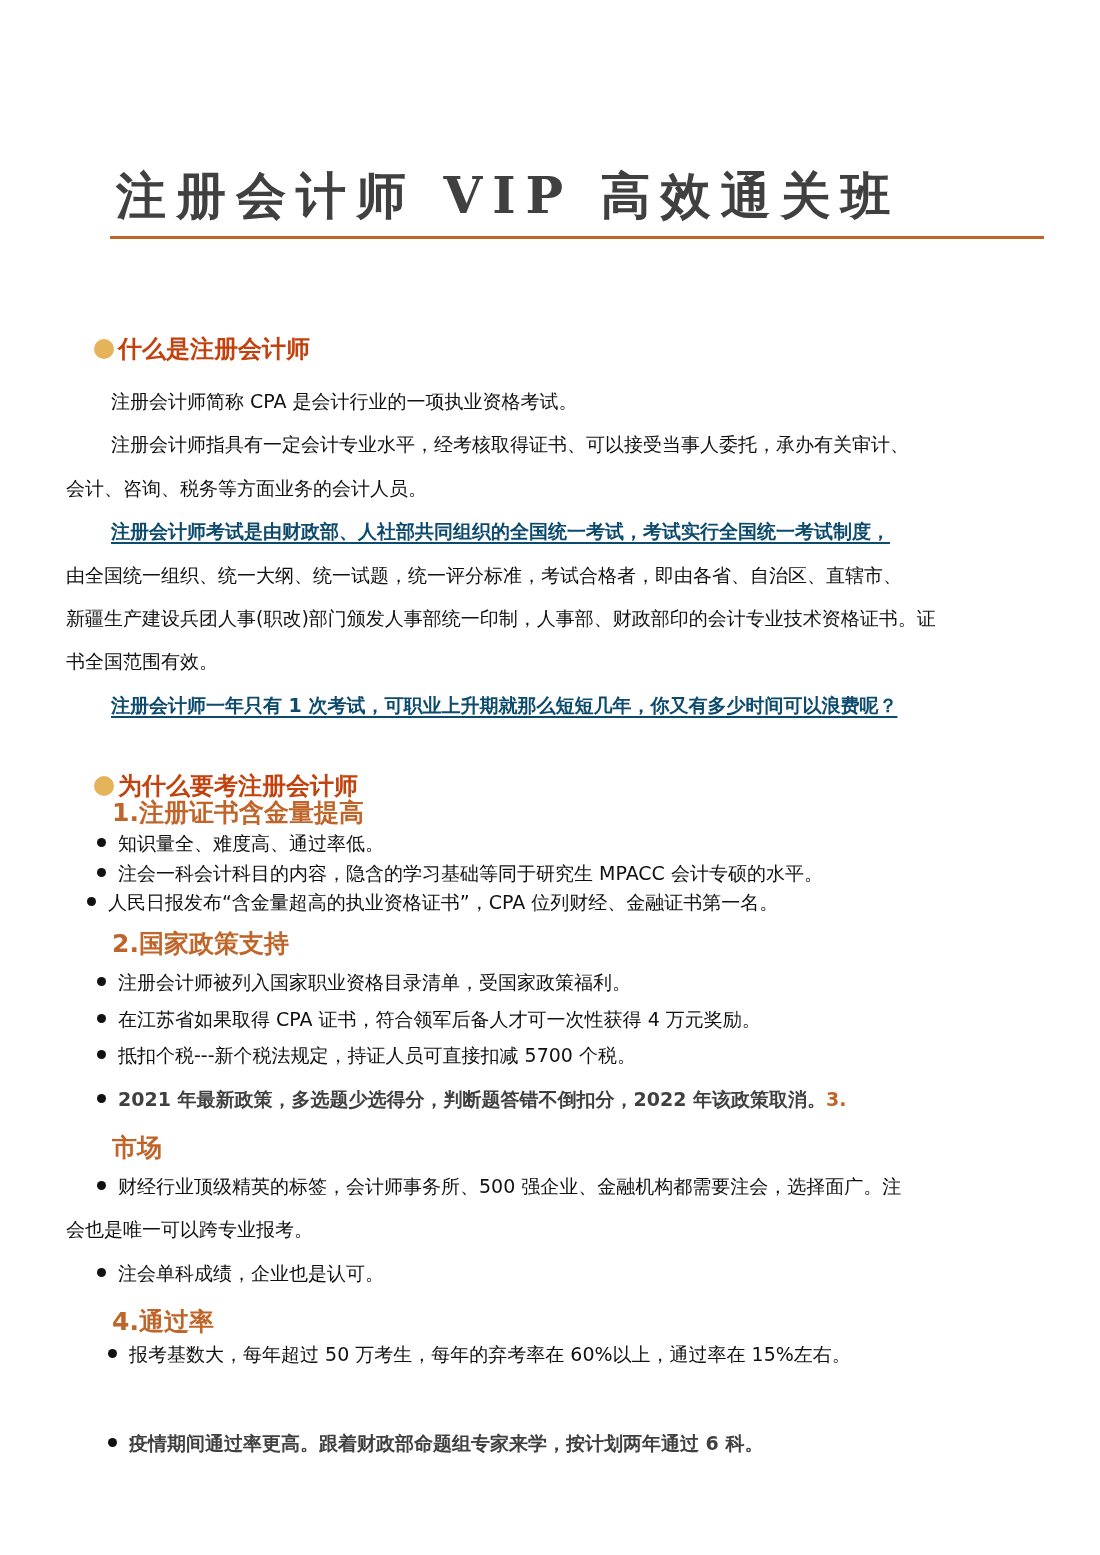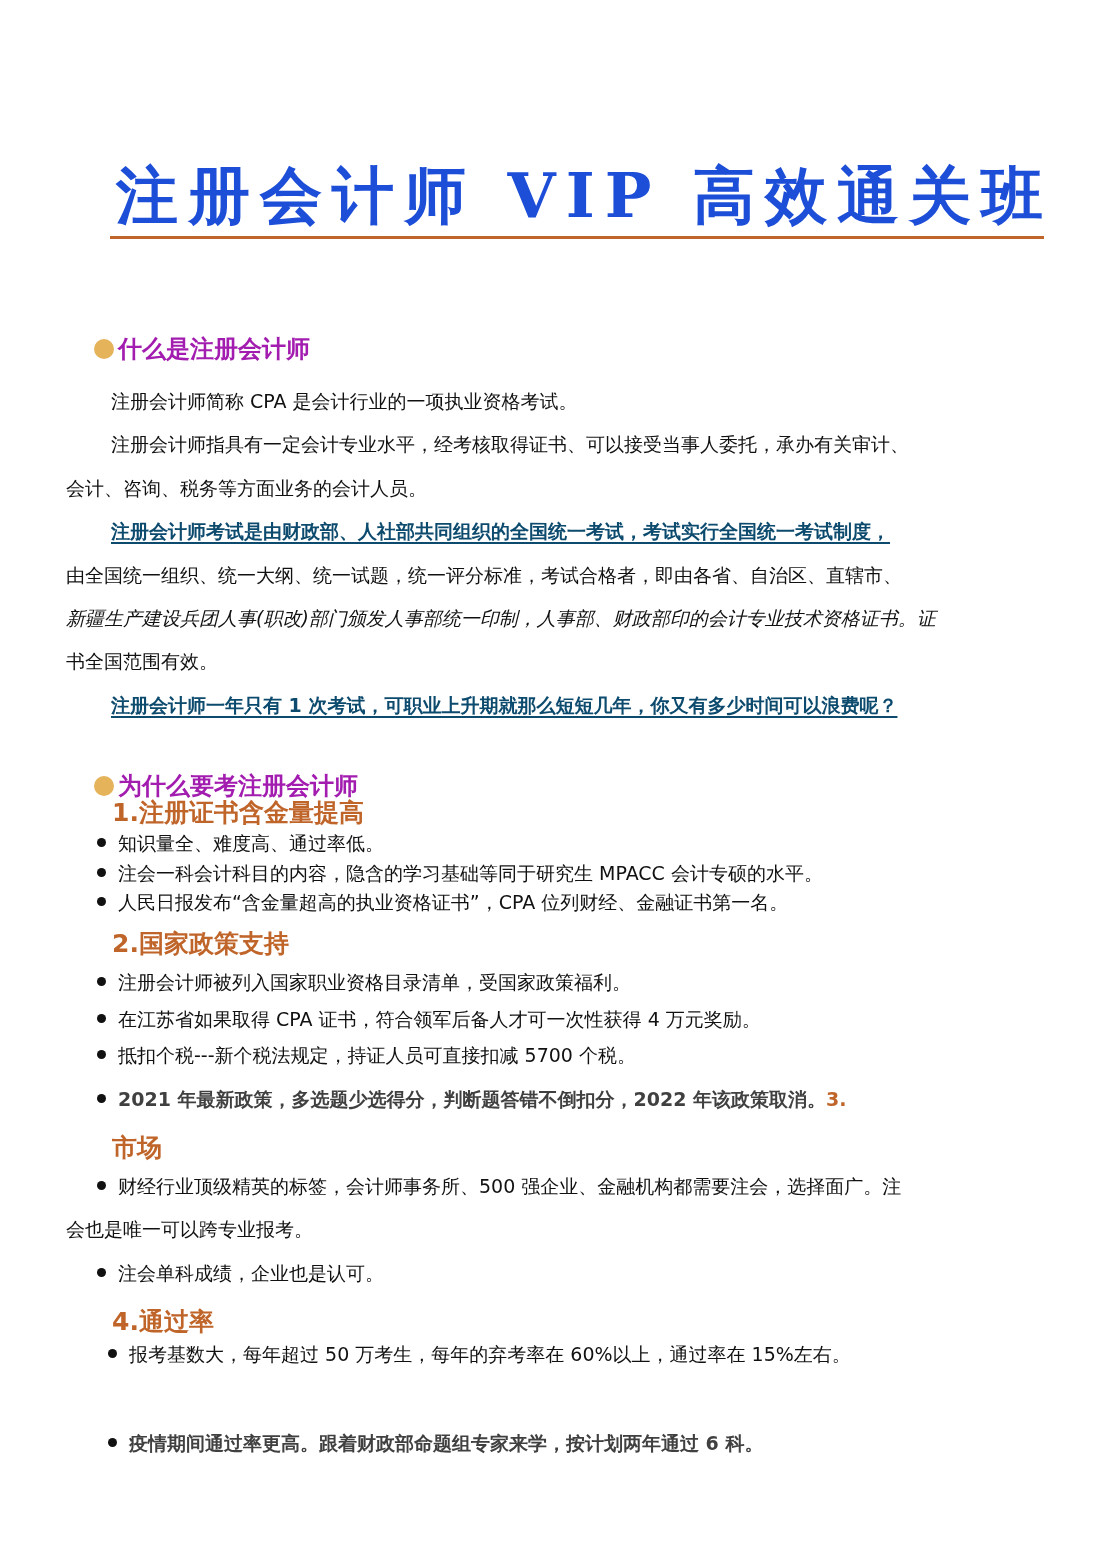--- a/index.html
+++ b/index.html
@@ -1,22 +1,22 @@
 <!DOCTYPE html>
 <html><head>
 <meta charset="utf-8">
 <style>
   html, body { margin: 0; padding: 0; background: #ffffff; }
   body { width: 1100px; height: 1555px; position: relative; overflow: hidden;
          font-family: "DejaVu Sans", "Liberation Sans", sans-serif; color: #111; }
   .title-wrap { position: absolute; left: 110px; top: 160px; width: 934px; }
-  .title { font-family: "DejaVu Serif", "Liberation Serif", serif; font-size: 62px; color: #1d4ed8;
+  .title { font-family: "DejaVu Serif", "Liberation Serif", serif; font-size: 50px; color: #404040;
            letter-spacing: 10px; white-space: nowrap; line-height: 72px; font-weight: bold; padding-left: 6px; }
   .title-rule { height: 3px; background: #c0652a; margin-top: 4px; }
-  .h2 { position: absolute; left: 94px; font-size: 24px; color: #a21caf; font-weight: bold; white-space: nowrap; }
+  .h2 { position: absolute; left: 94px; font-size: 24px; color: #c2410c; font-weight: bold; white-space: nowrap; }
   .h2 .dot { display: inline-block; width: 20px; height: 20px; border-radius: 50%; background: #e5b35a;
              vertical-align: -2px; margin-right: 4px; }
   .p { position: absolute; font-size: 19px; line-height: 22px; white-space: nowrap; color: #111; }
   .hl { color: #0c4a6e; text-decoration: underline; text-decoration-thickness: 2px; text-underline-offset: 4px; font-weight: bold; }
   .h3 { position: absolute; font-size: 25px; color: #c0652a; font-weight: bold; white-space: nowrap; }
   .red { color: #404040; font-weight: bold; }
   .orange { color: #c0652a; font-weight: bold; }
   .bullet { display: inline-block; width: 9px; height: 9px; border-radius: 50%; background: #111; margin-right: 12px; vertical-align: 3px; }
 </style>
 </head>
@@ -29,32 +29,32 @@
 
 <div class="h2" style="top:333px;">
   <span class="dot"></span><span>什么是注册会计师</span>
 </div>
 
 <div class="p" style="left:111px;top:390px;">注册会计师简称 CPA 是会计行业的一项执业资格考试。</div>
 <div class="p" style="left:111px;top:433px;">注册会计师指具有一定会计专业水平，经考核取得证书、可以接受当事人委托，承办有关审计、</div>
 <div class="p" style="left:66px;top:477px;">会计、咨询、税务等方面业务的会计人员。</div>
 <div class="p hl" style="left:111px;top:520px;">注册会计师考试是由财政部、人社部共同组织的全国统一考试，考试实行全国统一考试制度，</div>
 <div class="p" style="left:66px;top:564px;">由全国统一组织、统一大纲、统一试题，统一评分标准，考试合格者，即由各省、自治区、直辖市、</div>
-<div class="p" style="left:66px;top:607px;font-style:italic;">新疆生产建设兵团人事(职改)部门颁发人事部统一印制，人事部、财政部印的会计专业技术资格证书。证</div>
+<div class="p" style="left:66px;top:607px;">新疆生产建设兵团人事(职改)部门颁发人事部统一印制，人事部、财政部印的会计专业技术资格证书。证</div>
 <div class="p" style="left:66px;top:650px;">书全国范围有效。</div>
 <div class="p hl" style="left:111px;top:694px;">注册会计师一年只有 1 次考试，可职业上升期就那么短短几年，你又有多少时间可以浪费呢？</div>
 
 <div class="h2" style="top:770px;">
   <span class="dot"></span><span>为什么要考注册会计师</span>
 </div>
 
 <div class="h3" style="left:112px;top:796px;">1.注册证书含金量提高</div>
 <div class="p" style="left:97px;top:832px;"><span class="bullet"></span><span>知识量全、难度高、通过率低。</span></div>
 <div class="p" style="left:97px;top:862px;"><span class="bullet"></span><span>注会一科会计科目的内容，隐含的学习基础等同于研究生 MPACC 会计专硕的水平。</span></div>
-<div class="p" style="left:97px;top:891px;text-align:center;"><span class="bullet"></span><span>人民日报发布“含金量超高的执业资格证书”，CPA 位列财经、金融证书第一名。</span></div>
+<div class="p" style="left:87px;top:891px;text-align:center;"><span class="bullet"></span><span>人民日报发布“含金量超高的执业资格证书”，CPA 位列财经、金融证书第一名。</span></div>
 
 <div class="h3" style="left:112px;top:927px;">2.国家政策支持</div>
 <div class="p" style="left:97px;top:971px;"><span class="bullet"></span><span>注册会计师被列入国家职业资格目录清单，受国家政策福利。</span></div>
 <div class="p" style="left:97px;top:1008px;"><span class="bullet"></span><span>在江苏省如果取得 CPA 证书，符合领军后备人才可一次性获得 4 万元奖励。</span></div>
 <div class="p" style="left:97px;top:1044px;"><span class="bullet"></span><span>抵扣个税---新个税法规定，持证人员可直接扣减 5700 个税。</span></div>
 <div class="p" style="left:97px;top:1088px;"><span class="bullet"></span><span class="red">2021 年最新政策，多选题少选得分，判断题答错不倒扣分，2022 年该政策取消。</span><span class="orange">3.</span></div>
 <div class="h3" style="left:112px;top:1131px;">市场</div>
 
 <div class="p" style="left:97px;top:1175px;"><span class="bullet"></span><span>财经行业顶级精英的标签，会计师事务所、500 强企业、金融机构都需要注会，选择面广。注</span></div>
 <div class="p" style="left:66px;top:1218px;">会也是唯一可以跨专业报考。</div>

